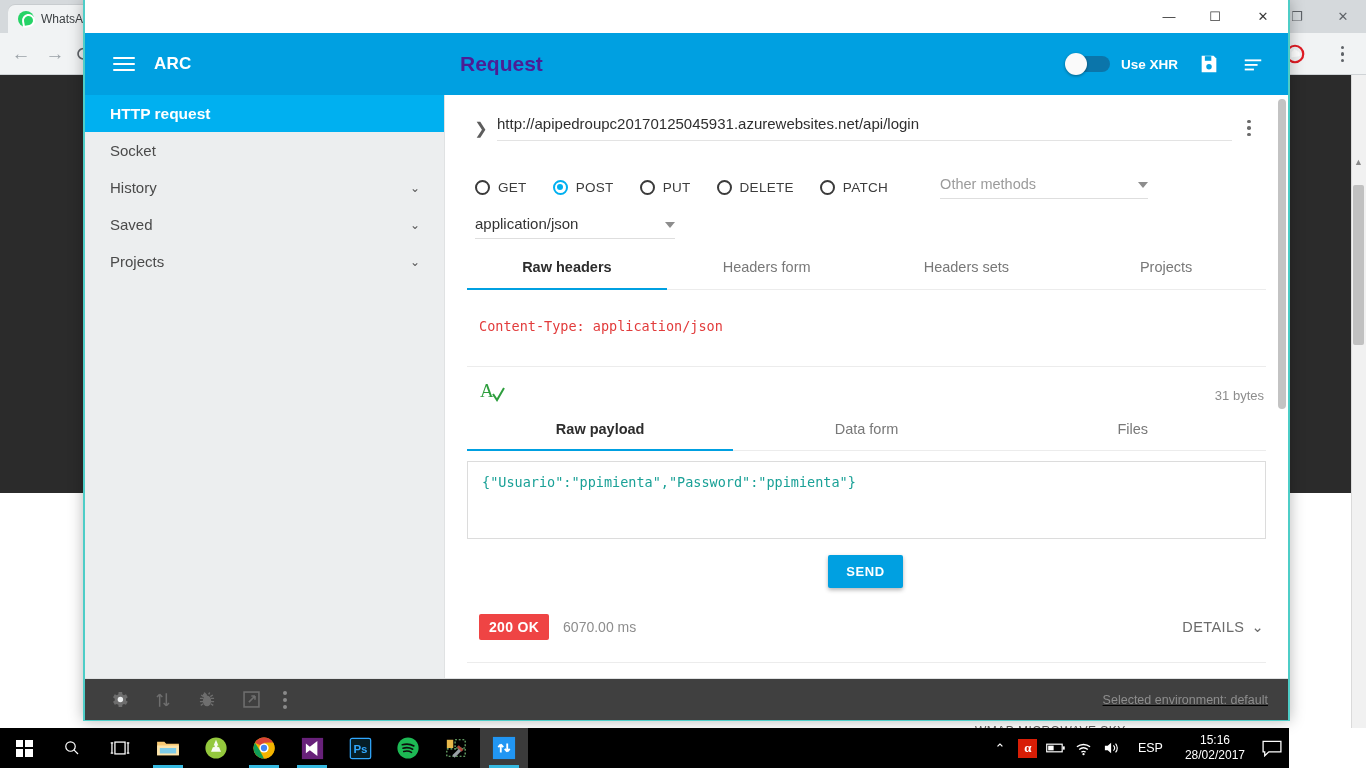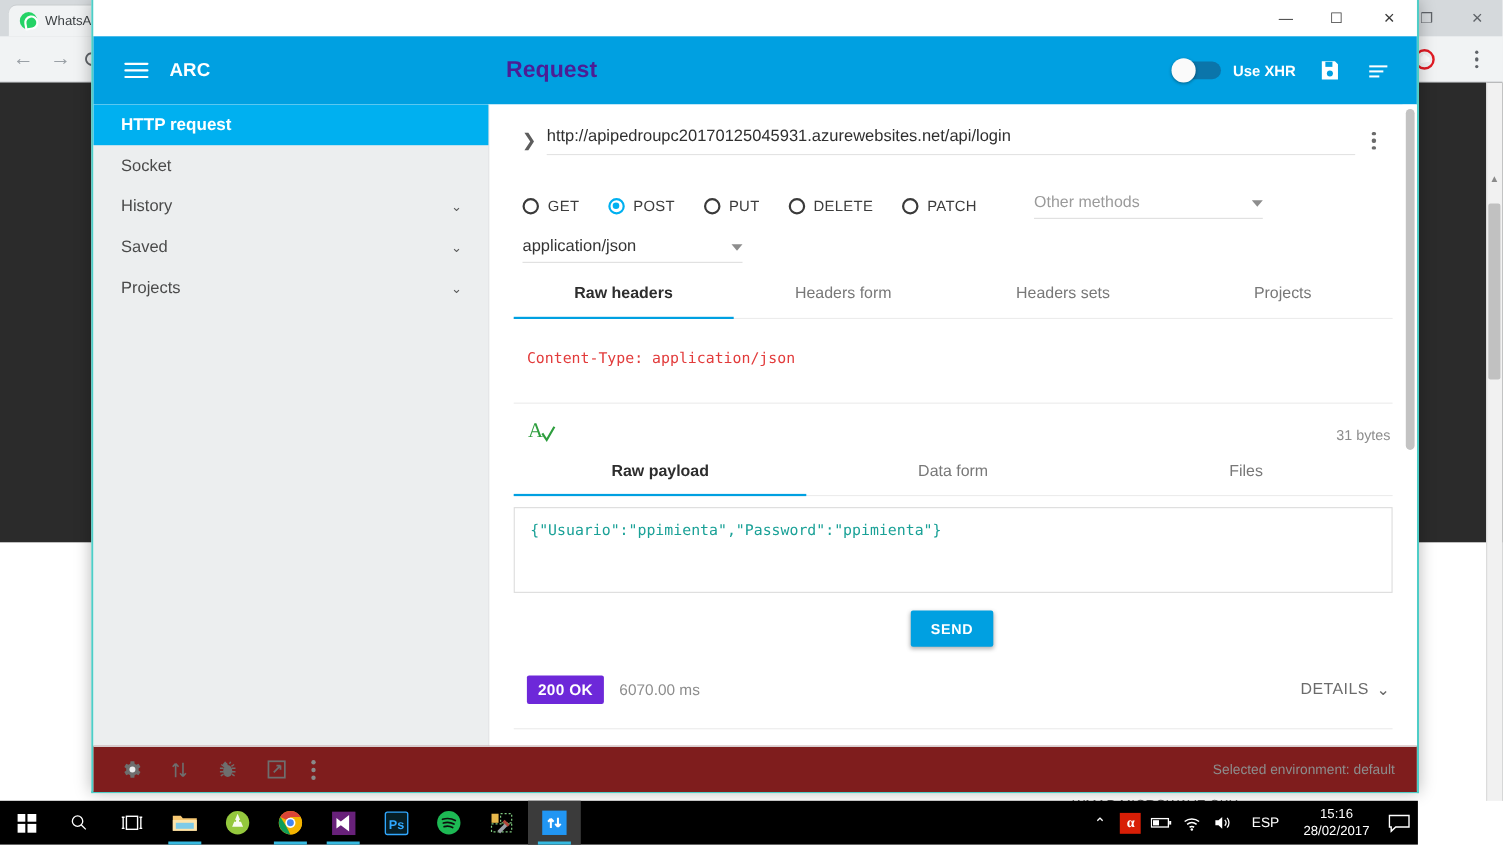--- a/index.html
+++ b/index.html
@@ -119,33 +119,33 @@
   .payload-box { margin-top:10px; border:1px solid #dcdcdc; height:78px; padding:12px 14px; }
   .payload-text { font-family:"DejaVu Sans Mono", monospace; font-size:13.5px; color:#1aa197; white-space:pre; }
 
   .send-row { display:flex; justify-content:center; margin-top:16px; padding-right:2px; }
   .send-btn {
     background:#00a0e1; color:#fff; font-size:13px; font-weight:bold; letter-spacing:.6px;
     padding:9px 18px; border:none; border-radius:2px; box-shadow:0 2px 4px rgba(0,0,0,.3);
   }
 
   .status-row { display:flex; align-items:center; margin-top:26px; padding:0 2px 0 12px; }
-  .status-badge { background:#6d28d9; color:#fff; font-size:14px; font-weight:bold; padding:5px 10px; border-radius:2px; letter-spacing:.3px; }
+  .status-badge { background:#ef4444; color:#fff; font-size:14px; font-weight:bold; padding:5px 10px; border-radius:2px; letter-spacing:.3px; }
   .status-time { margin-left:14px; font-size:14px; color:#8d8d8d; }
   .details { margin-left:auto; font-size:14.5px; color:#6b6b6b; letter-spacing:.4px; display:flex; align-items:center; gap:7px; }
   .status-rule { margin-top:22px; border-top:1px solid #ececec; }
 
   
   .main-sb-track { position:absolute; right:0; top:0; width:13px; height:100%; background:#fff; }
   .main-sb-thumb { position:absolute; right:2px; top:4px; width:8px; height:310px; background:#c3c3c3; border-radius:4px; }
 
   
   .arc-bottom {
-    position:relative; height:42px; background:#7f1d1d; border-top:1px solid #e0e2e3;
-    display:flex; align-items:center;
+    position:relative; height:42px; background:#404040; border-top:1px solid #e0e2e3;
+    display:flex; align-items:center;text-decoration:underline;
   }
   .bb-icon { width:44px; display:flex; align-items:center; justify-content:center; color:#6e6e6e; }
   .bb-kebab { margin-left:10px; display:flex; flex-direction:column; gap:3px; align-items:center; }
   .bb-kebab i { width:4px;height:4px;border-radius:50%;background:#8a8a8a;display:block; }
   .bb-env { margin-left:auto; margin-right:20px; font-size:12.5px; color:#8d8d8d; }
 
   
   .taskbar { position:absolute; left:0; bottom:0; width:1289px; height:40px; background:#000; }
   .tb-items { display:flex; height:40px; align-items:center; }
   .tb-item { width:48px; height:40px; display:flex; align-items:center; justify-content:center; position:relative; }

